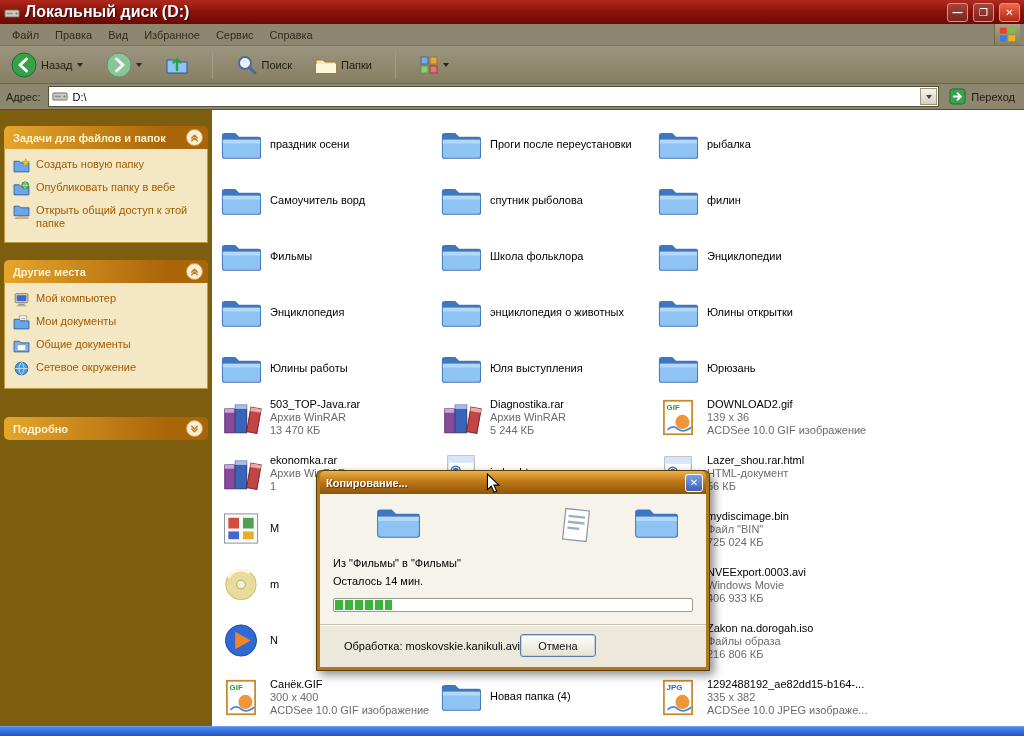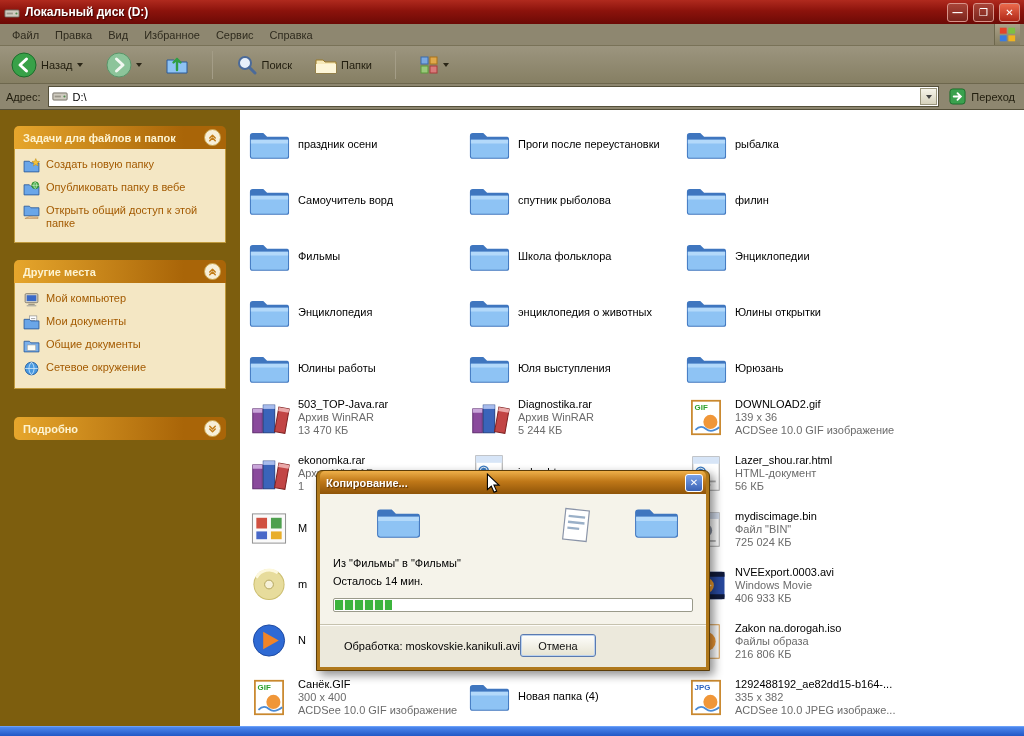--- a/index.html
+++ b/index.html
@@ -2,21 +2,21 @@
 <html><head>
 <meta charset="utf-8">
 <style>
   *{margin:0;padding:0;box-sizing:border-box;font-family:"Liberation Sans","DejaVu Sans",sans-serif;}
   html,body{width:1024px;height:736px;overflow:hidden;}
   body{background:#6b5a2a;}
   .window{position:relative;width:1024px;height:736px;display:flex;flex-direction:column;background:#8e8770;}
 
   
   .titlebar{height:24px;flex:none;background:linear-gradient(180deg,#b02a1e 0%,#8c130c 45%,#6c0a06 100%);display:flex;align-items:center;padding:0 4px;gap:5px;}
-  .title-text{color:#fff;font-weight:bold;font-size:12px;flex:1;text-shadow:1px 1px 1px #3a0402;white-space:nowrap;}
+  .title-text{color:#fff;font-weight:bold;font-size:16px;flex:1;text-shadow:1px 1px 1px #3a0402;white-space:nowrap;}
   .tb-btn{width:21px;height:19px;border-radius:3px;display:flex;align-items:center;justify-content:center;color:#fff;font-size:10px;font-weight:bold;border:1px solid #d8948a;flex:none;}
   .tb-min,.tb-max{background:linear-gradient(#a84438,#7c241c);}
   .tb-close{background:linear-gradient(#ec6a4c,#b02818);}
 
   
   .menubar{height:22px;flex:none;display:flex;align-items:center;padding:0 4px;background:#8e8770;border-bottom:1px solid #797258;}
   .menu-item{font-size:11px;color:#2f2b1e;padding:3px 8px;cursor:default;}
   .win-logo{margin-left:auto;width:26px;height:21px;display:flex;align-items:center;justify-content:center;background:linear-gradient(#aaa188,#867f63);border-left:1px solid #6d674d;}
   .win-logo svg{width:17px;height:17px;}
 
@@ -28,21 +28,21 @@
 
   
   .addressbar{height:26px;flex:none;display:flex;align-items:center;background:#8e8770;border-bottom:1px solid #55503a;padding:0 6px;gap:7px;font-size:11px;color:#211d0e;}
   .address-input{flex:1;height:21px;background:#fff;border:1px solid #55503a;display:flex;align-items:center;padding:0 1px 0 3px;gap:5px;font-size:11px;color:#000;}
   .addr-drop{width:17px;height:17px;margin-left:auto;background:linear-gradient(#f6f4ea,#d6d2bc);border:1px solid #9a967e;display:flex;align-items:center;justify-content:center;flex:none;}
   .addr-drop .drop-arrow{border-top-color:#444;}
   .go-btn{display:flex;align-items:center;gap:5px;padding:2px 3px;white-space:nowrap;}
 
   
   .content{flex:1;display:flex;min-height:0;}
-  .sidebar{width:240px;flex:none;background:#7d5e0e;padding:16px 14px 0;overflow:hidden;}
+  .sidebar{width:212px;flex:none;background:#7d5e0e;padding:16px 4px 0;overflow:hidden;}
   .panel{margin-bottom:17px;}
   .panel-header{height:23px;border-radius:5px 5px 0 0;background:linear-gradient(90deg,#e6a62c,#a96508 80%);display:flex;align-items:center;padding:0 5px 0 9px;}
   .panel-title{flex:1;color:#fdf3d1;font-size:11px;font-weight:bold;white-space:nowrap;}
   .chev{width:17px;height:17px;border-radius:50%;background:#f7efd9;border:1px solid #caa34c;display:flex;align-items:center;justify-content:center;flex:none;}
   .chev svg{width:11px;height:11px;}
   .panel-body{background:#f4e7c4;border:1px solid #bf9a3d;border-top:none;padding:9px 8px 4px;}
   .side-link{display:flex;gap:6px;margin-bottom:8px;align-items:flex-start;cursor:default;}
   .side-link .icn{width:17px;height:15px;flex:none;}
   .side-link .icn svg{width:17px;height:15px;}
   .side-label{font-size:11px;color:#a35a00;line-height:13px;}

